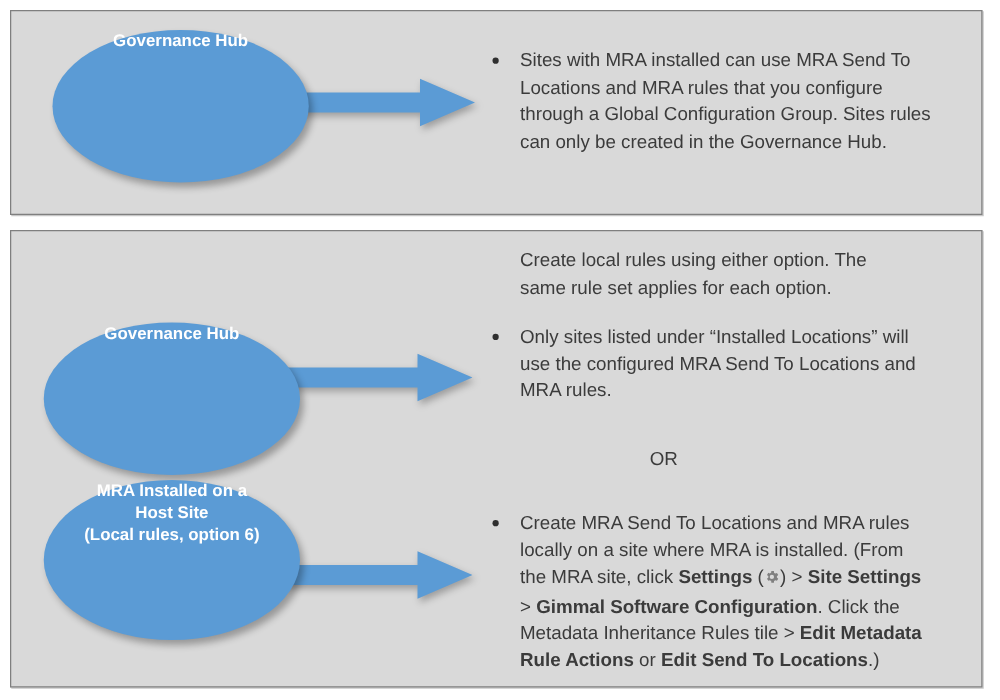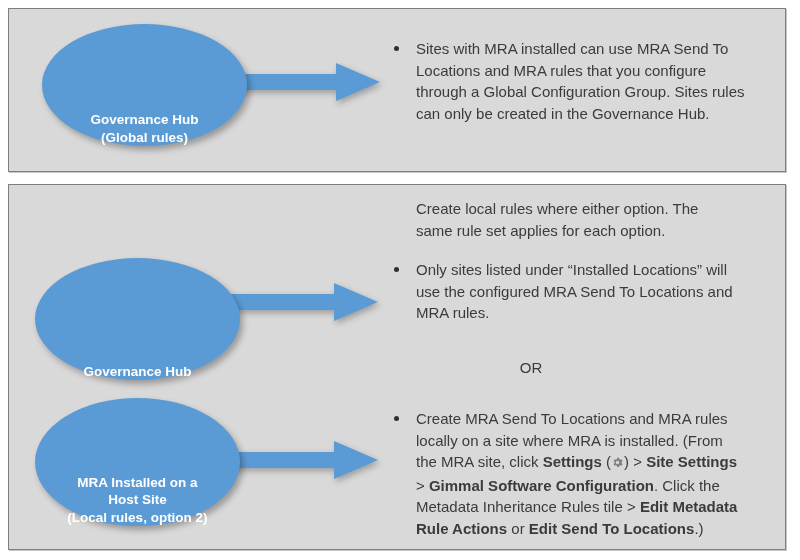--- a/index.html
+++ b/index.html
@@ -38,21 +38,21 @@
   
   .ellipse {
     position: absolute;
     border-radius: 50%;
     background: #5b9bd5;
     color: #ffffff;
     font-weight: bold;
     font-size: 13.5px;
     line-height: 1.28;
     display: flex;
-    align-items: flex-end;
+    align-items: flex-start;
     justify-content: center;
     text-align: center;
     box-shadow: 3px 4px 6px rgba(0,0,0,0.30);
     z-index: 3;
   }
   .ellipse .lines {
     padding: 0 14px;
   }
   .ellipse .l {
     display: block;
@@ -66,21 +66,21 @@
     height: 122px;
   }
   #ellipse-local1 {
     left: 35px;
     top: 258px;
     width: 205px;
     height: 122px;
   }
   #ellipse-local2 {
     left: 35px;
-    top: 398px;
+    top: 384px;
     width: 205px;
     height: 128px;
   }
 
   
   .arrow {
     position: absolute;
     z-index: 2;
     filter: drop-shadow(2px 3px 3px rgba(0,0,0,0.28));
   }
@@ -131,39 +131,38 @@
   }
 </style>
 </head>
 <body>
 
 <div class="panel" id="panel-global"></div>
 
 <div class="ellipse" id="ellipse-global">
   <span class="lines">
     <span class="l">Governance Hub</span>
-    <span class="l">(Global rules)</span>
   </span>
 </div>
 
 <svg class="arrow" id="arrow-global" viewBox="0 0 152 40">
   <polygon points="0,12 108,12 108,1 152,20 108,39 108,28 0,28" fill="#5B9BD5"></polygon>
 </svg>
 
 <div class="textblock" id="text-global">
   <div class="bullet-item">
     <span class="dot"></span>
     <span>Sites with MRA installed can use MRA Send To Locations and MRA rules that you configure through a Global Configuration Group. Sites rules can only be created in the Governance Hub.</span>
   </div>
 </div>
 
 <div class="panel" id="panel-local"></div>
 
 <div class="textblock" id="text-intro">
-  <div class="plain-item">Create local rules where either option. The same rule set applies for each option.</div>
+  <div class="plain-item">Create local rules using either option. The same rule set applies for each option.</div>
 </div>
 
 <div class="ellipse" id="ellipse-local1">
   <span class="lines">
     <span class="l">Governance Hub</span>
   </span>
 </div>
 
 <svg class="arrow" id="arrow-local1" viewBox="0 0 150 40">
   <polygon points="0,12 106,12 106,1 150,20 106,39 106,28 0,28" fill="#5B9BD5"></polygon>
@@ -177,21 +176,21 @@
 </div>
 
 <div class="textblock" id="text-or">
   <div class="or-line">OR</div>
 </div>
 
 <div class="ellipse" id="ellipse-local2">
   <span class="lines">
     <span class="l">MRA Installed on a</span>
     <span class="l">Host Site</span>
-    <span class="l">(Local rules, option 2)</span>
+    <span class="l">(Local rules, option 6)</span>
   </span>
 </div>
 
 <svg class="arrow" id="arrow-local2" viewBox="0 0 150 40">
   <polygon points="0,12 106,12 106,1 150,20 106,39 106,28 0,28" fill="#5B9BD5"></polygon>
 </svg>
 
 <div class="textblock" id="text-opt2">
   <div class="bullet-item">
     <span class="dot"></span>

